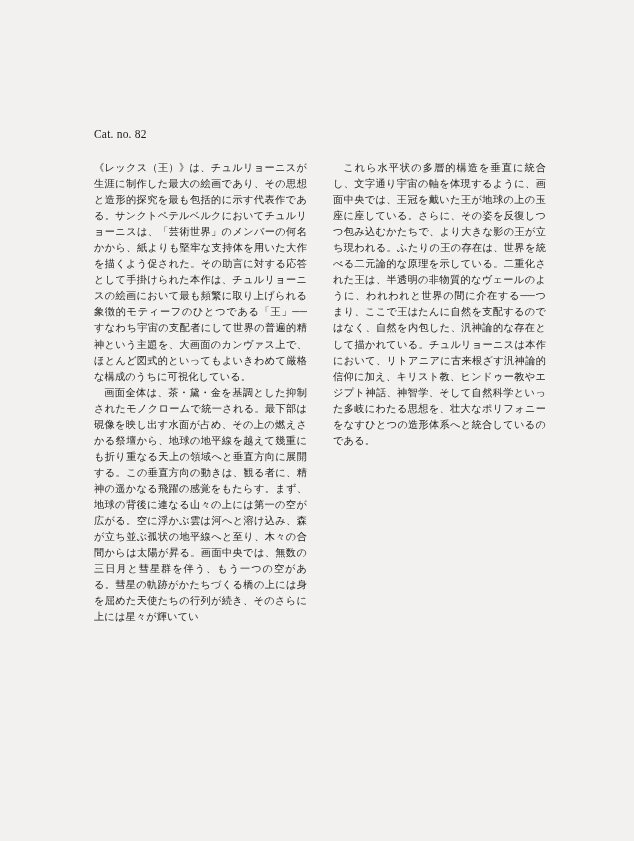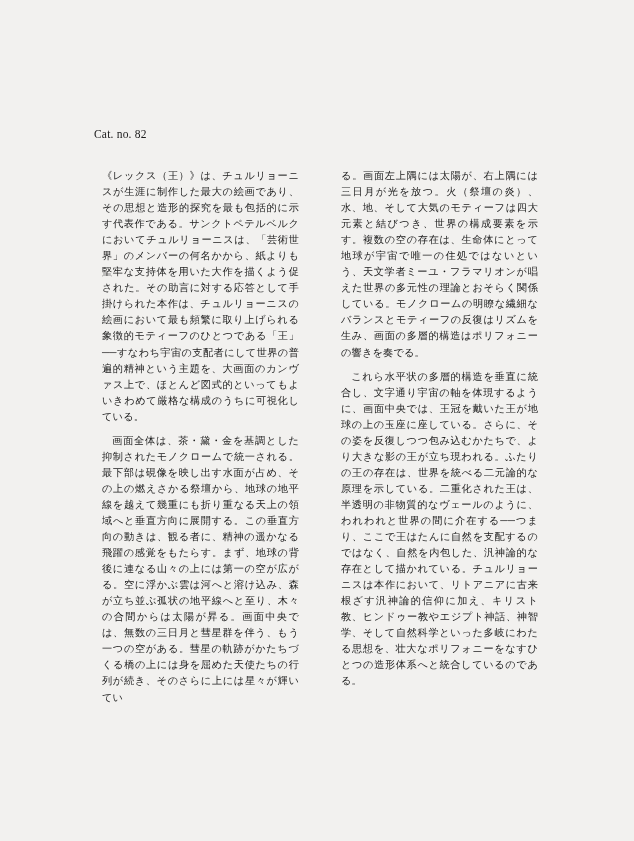--- a/index.html
+++ b/index.html
@@ -35,21 +35,21 @@
     left: 94px;
     top: 160px;
     width: 452px;
     display: flex;
     justify-content: space-between;
   }
   .col {
     width: 213px;
   }
   .col p {
-    margin: 8px;
+    margin: 0;
     font-size: 10.2px;
     line-height: 16.05px;
     text-align: justify;
     text-justify: inter-character;
     font-family: "Liberation Serif", serif;
     color: #1c1c1c;
     letter-spacing: 0.15px;
   }
   .col p.indent {
     text-indent: 1em;
@@ -63,19 +63,18 @@
   <div class="cat-no">Cat. no. 82</div>
 
   <div class="columns">
 
     <div class="col">
       <p>《レックス（王）》は、チュルリョーニスが生涯に制作した最大の絵画であり、その思想と造形的探究を最も包括的に示す代表作である。サンクトペテルベルクにおいてチュルリョーニスは、「芸術世界」のメンバーの何名かから、紙よりも堅牢な支持体を用いた大作を描くよう促された。その助言に対する応答として手掛けられた本作は、チュルリョーニスの絵画において最も頻繁に取り上げられる象徴的モティーフのひとつである「王」──すなわち宇宙の支配者にして世界の普遍的精神という主題を、大画面のカンヴァス上で、ほとんど図式的といってもよいきわめて厳格な構成のうちに可視化している。</p>
       <p class="indent">画面全体は、茶・黛・金を基調とした抑制されたモノクロームで統一される。最下部は硯像を映し出す水面が占め、その上の燃えさかる祭壇から、地球の地平線を越えて幾重にも折り重なる天上の領域へと垂直方向に展開する。この垂直方向の動きは、観る者に、精神の遥かなる飛躍の感覚をもたらす。まず、地球の背後に連なる山々の上には第一の空が広がる。空に浮かぶ雲は河へと溶け込み、森が立ち並ぶ孤状の地平線へと至り、木々の合間からは太陽が昇る。画面中央では、無数の三日月と彗星群を伴う、もう一つの空がある。彗星の軌跡がかたちづくる橋の上には身を屈めた天使たちの行列が続き、そのさらに上には星々が輝いてい</p>
     </div>
 
     <div class="col">
-      <p>る。画面左上隅には太陽が、右上隅には三日月が光を放つ。火（祭壇の炎）、水、地、そして大気のモティーフは四大元素と結びつき、世界の構成要素を示す。複数の空の存在は、生命体にとって地球が宇宙で唯一の住処ではないという、天文学者ミーユ・フラマリオンが唱えた世界の多元性の理論とおそらく関係している。モノクロームの明瞭な繊細なバランスとモティーフの反復はリズムを生み、画面の多層的構造はポリフォニーの響きを奏でる。</p>
       <p class="indent">これら水平状の多層的構造を垂直に統合し、文字通り宇宙の軸を体現するように、画面中央では、王冠を戴いた王が地球の上の玉座に座している。さらに、その姿を反復しつつ包み込むかたちで、より大きな影の王が立ち現われる。ふたりの王の存在は、世界を統べる二元論的な原理を示している。二重化された王は、半透明の非物質的なヴェールのように、われわれと世界の間に介在する──つまり、ここで王はたんに自然を支配するのではなく、自然を内包した、汎神論的な存在として描かれている。チュルリョーニスは本作において、リトアニアに古来根ざす汎神論的信仰に加え、キリスト教、ヒンドゥー教やエジプト神話、神智学、そして自然科学といった多岐にわたる思想を、壮大なポリフォニーをなすひとつの造形体系へと統合しているのである。</p>
     </div>
 
   </div>
 
 </div>
 
 </body></html>

